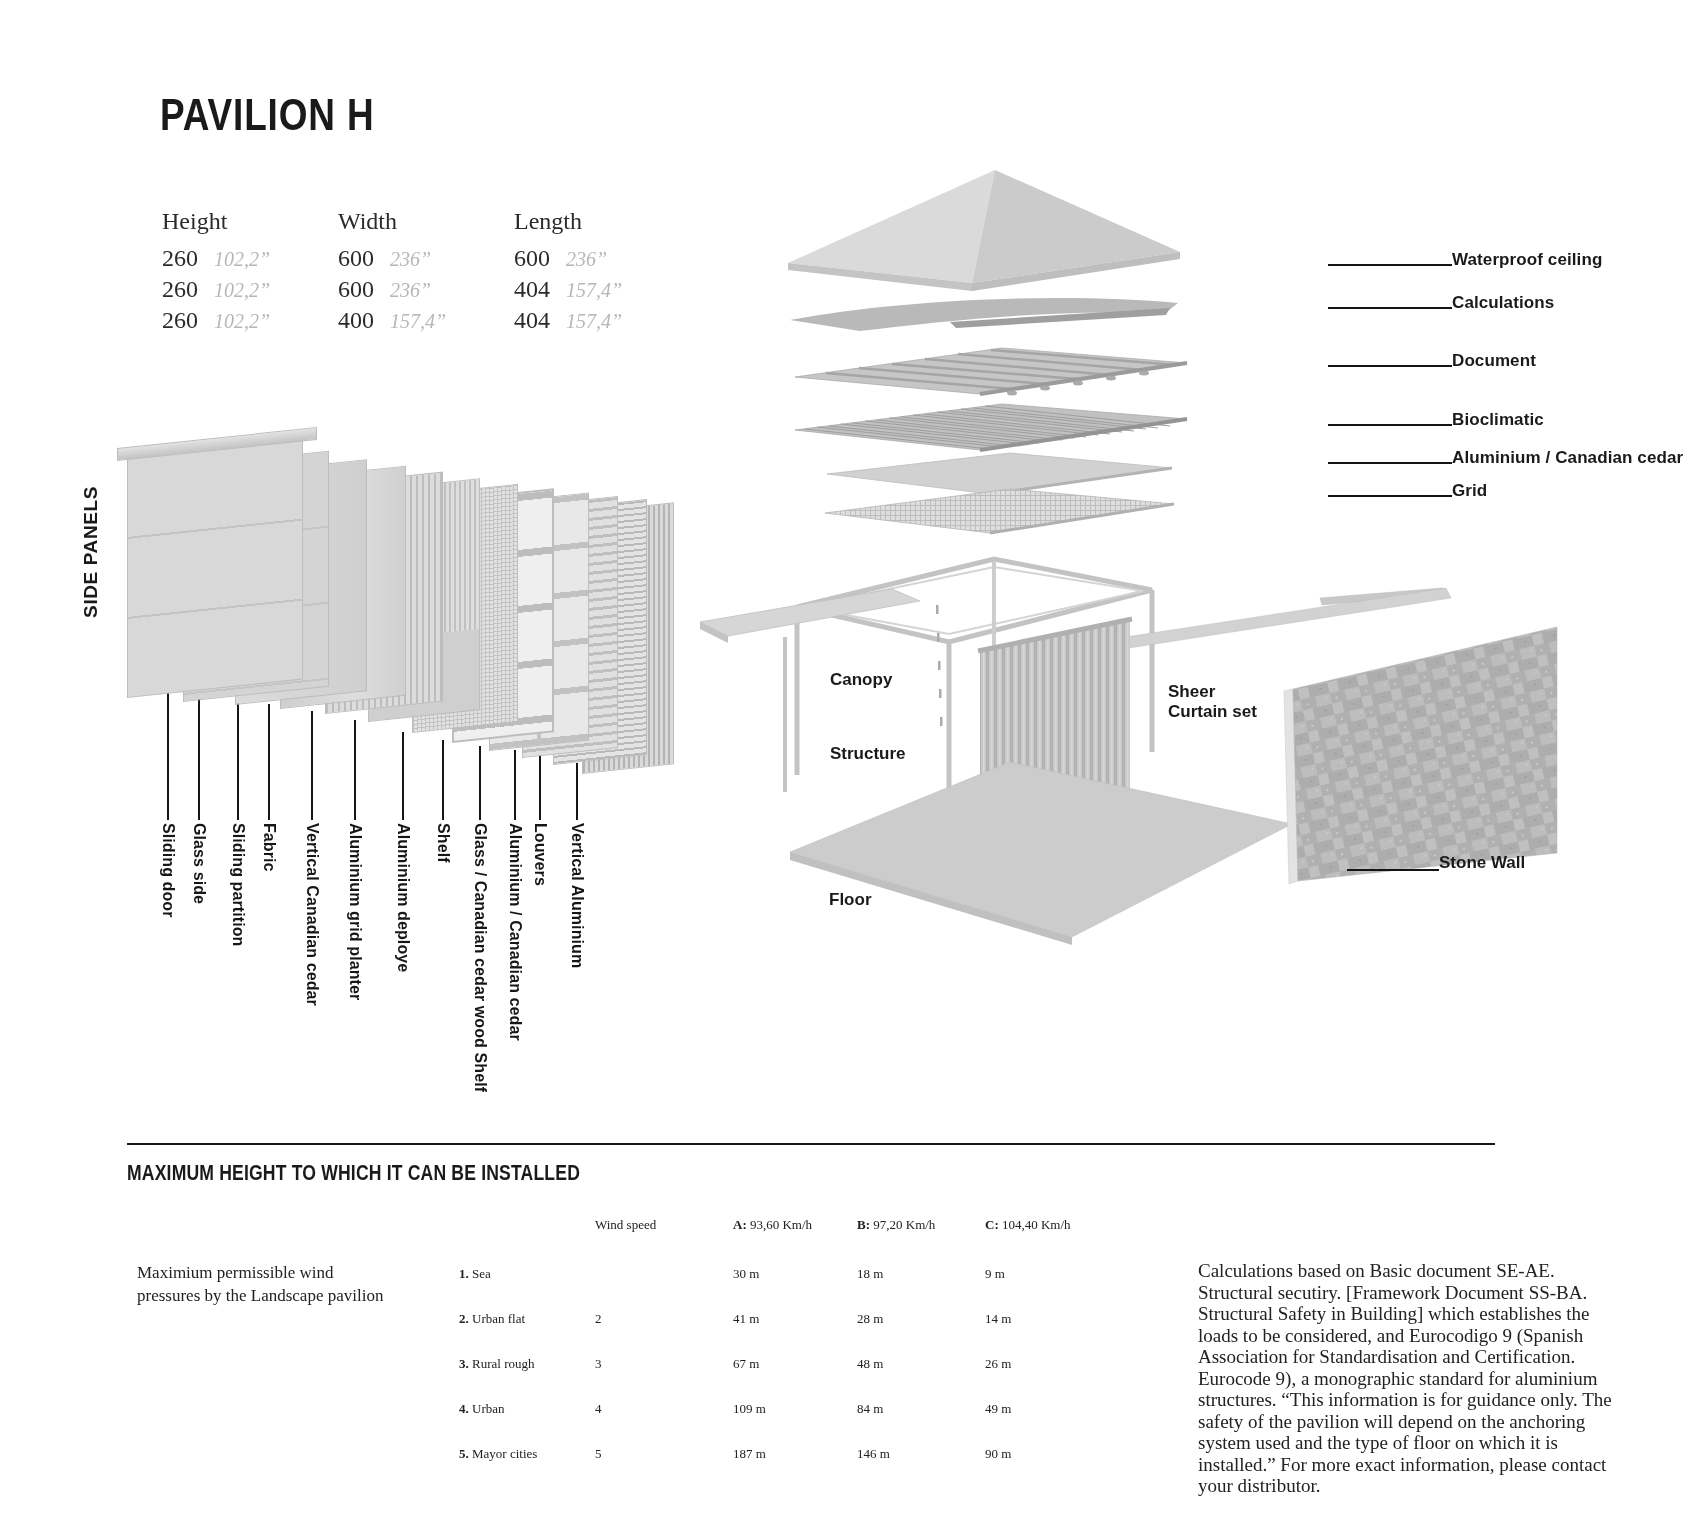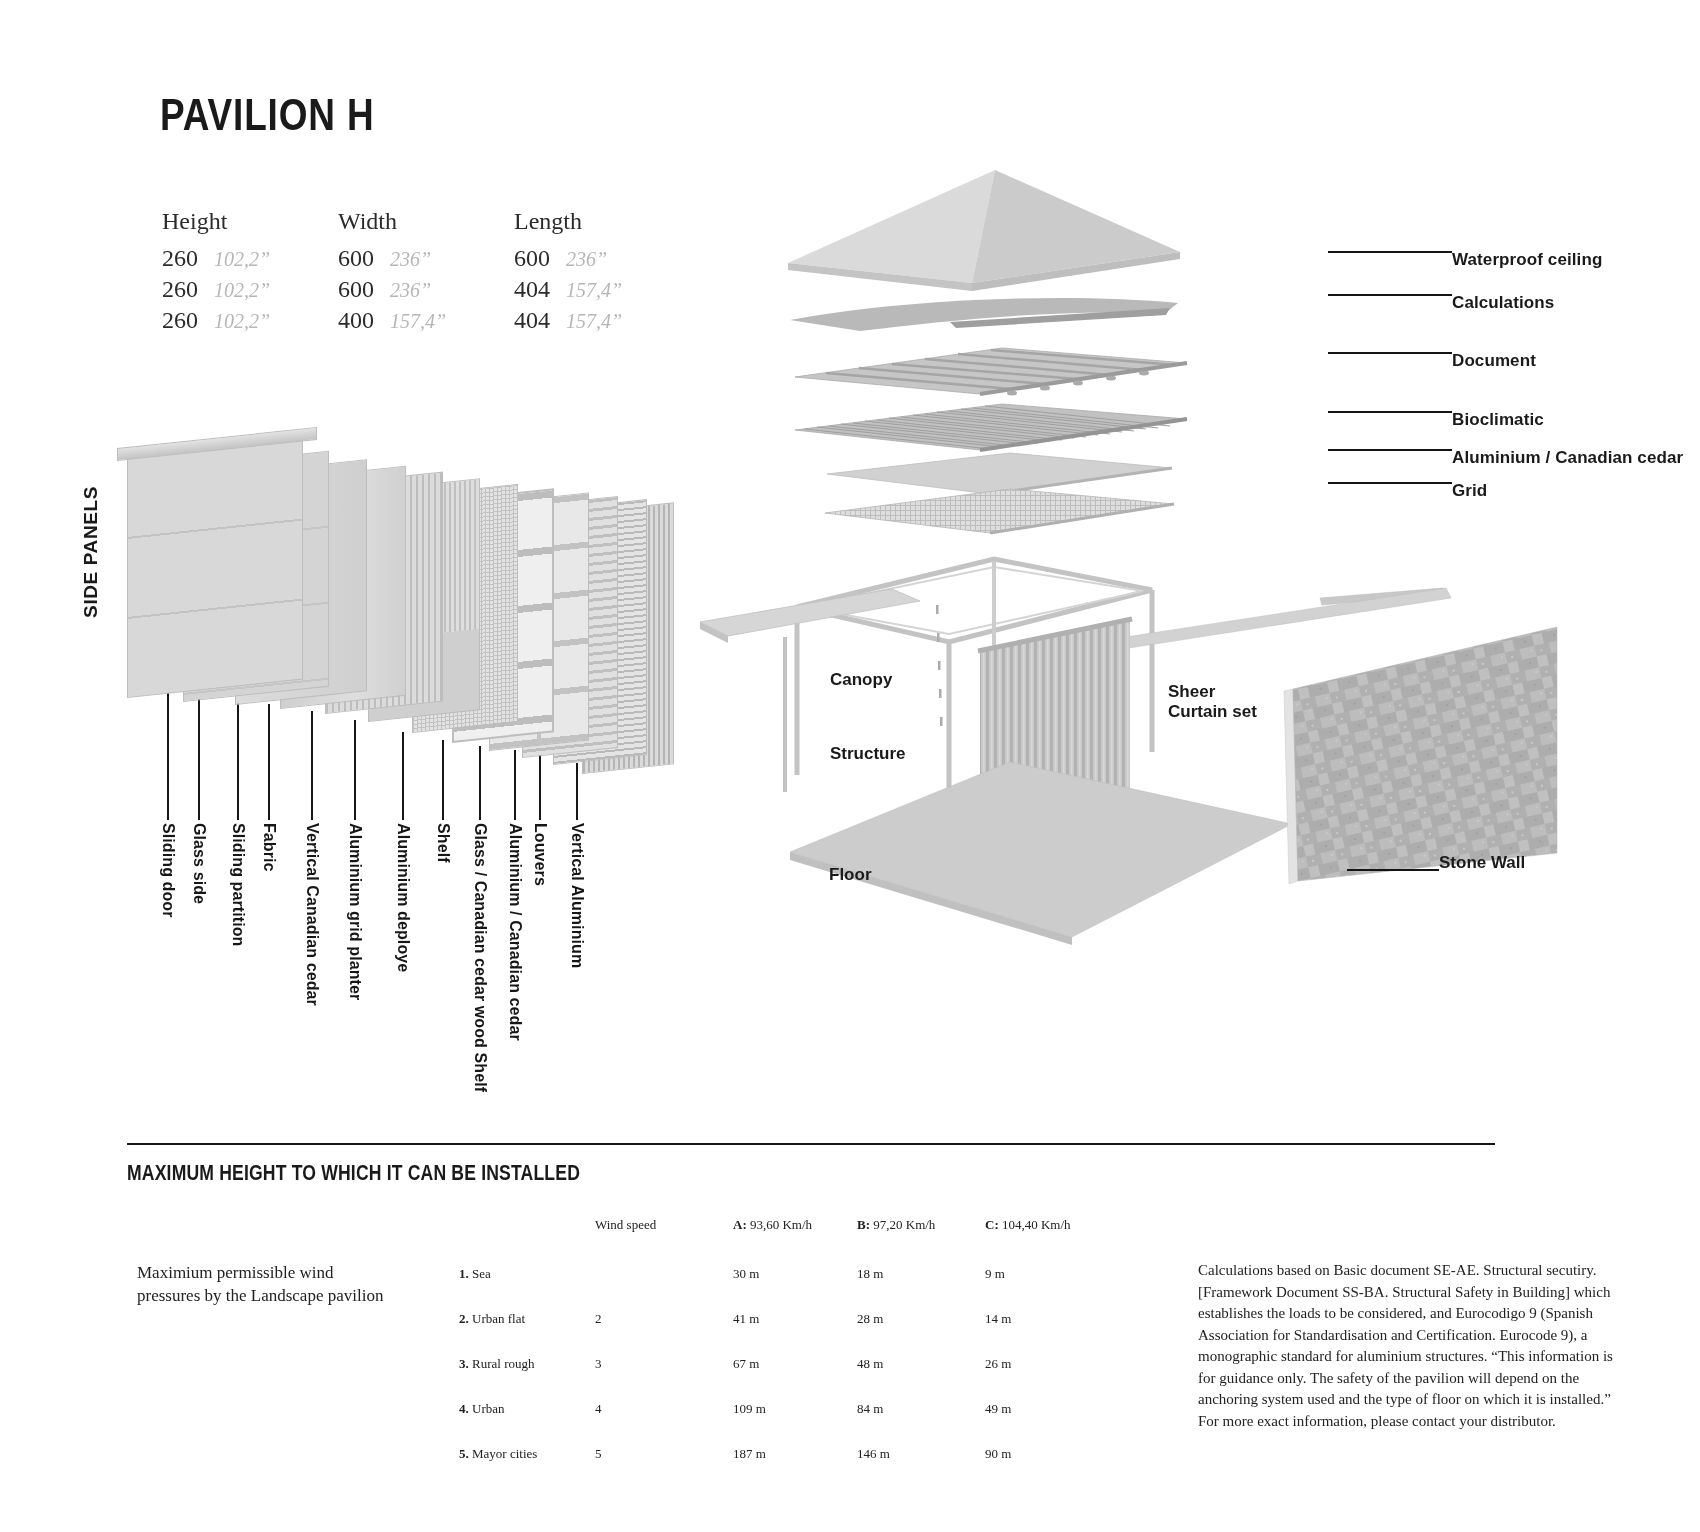--- a/index.html
+++ b/index.html
@@ -11,21 +11,21 @@
          letter-spacing:1px;transform:scaleX(.84);transform-origin:0 0;white-space:nowrap;}
   .dims{position:absolute;left:162px;top:208px;display:flex;
         font-family:"Liberation Serif",serif;}
   .dim-col{width:176px;}
   .dim-header{font-size:24px;color:#2b2b2b;margin-bottom:8px;}
   .dim-row{font-size:24px;line-height:30px;white-space:nowrap;}
   .dim-cm{color:#2b2b2b;}
   .dim-in{font-style:italic;font-size:20px;color:#b6b6b6;margin-left:16px;}
 
   
-  .rl{position:absolute;left:1328px;display:flex;white-space:nowrap;}
+  .rl{position:absolute;left:1328px;display:flex;align-items:flex-end;white-space:nowrap;}
   .rl-line{width:124px;height:2px;background:#141414;margin-bottom:2px;}
   .rl-text{font-size:17px;font-weight:600;line-height:17px;letter-spacing:.1px;}
 
   
   .st-label{position:absolute;font-size:17px;font-weight:600;line-height:20px;white-space:nowrap;}
   .sw{display:flex;align-items:flex-end;}
   .sw-line{width:92px;height:2px;background:#141414;margin-bottom:2px;}
 
   
   .sp-title{position:absolute;left:80px;top:486px;height:130px;width:26px;}
@@ -41,21 +41,21 @@
   
   .rule{position:absolute;left:127px;top:1143px;width:1368px;height:2px;background:#161616;}
   .sec-title{position:absolute;left:127px;top:1160px;font-size:22px;font-weight:700;
              letter-spacing:.2px;transform:scaleX(.80);transform-origin:0 0;white-space:nowrap;}
   .serif{font-family:"Liberation Serif",serif;color:#222;}
   .wt-caption{position:absolute;left:137px;top:1262px;width:250px;font-size:17px;line-height:1.35;}
   .wt-row{position:absolute;left:455px;width:800px;height:22px;font-size:13px;}
   .wt-cell{position:absolute;top:0;white-space:nowrap;}
   .c-name{left:4px;}  .c-speed{left:140px;} .c-a{left:278px;} .c-b{left:402px;} .c-c{left:530px;}
   .bold{font-weight:700;}
-  .note{position:absolute;left:1198px;top:1260px;width:434px;font-size:15px;line-height:21.5px;}
+  .note{position:absolute;left:1198px;top:1260px;width:434px;font-size:19px;line-height:21.5px;}
 
   svg{position:absolute;left:650px;top:150px;}
   .sp-illustration{position:absolute;left:0;top:0;}
 </style>
 </head>
 <body>
 
 <div class="page">
 
   <div class="title">PAVILION H</div>
@@ -226,21 +226,21 @@
     <div class="rl-line"></div>
     <div class="rl-text">Aluminium / Canadian cedar</div>
   </div>
   <div class="rl" style="top:482px">
     <div class="rl-line"></div>
     <div class="rl-text">Grid</div>
   </div>
 
   <div class="st-label" style="left:830px;top:670px">Canopy</div>
   <div class="st-label" style="left:830px;top:744px">Structure</div>
-  <div class="st-label" style="left:829px;top:865px">Floor</div>
+  <div class="st-label" style="left:829px;top:890px">Floor</div>
   <div class="st-label" style="left:1168px;top:682px">
     <div>Sheer</div>
     <div>Curtain set</div>
   </div>
   <div class="st-label sw" style="left:1347px;top:853px">
     <div class="sw-line"></div>
     <div>Stone Wall</div>
   </div>
 
   <div class="sp-title">

